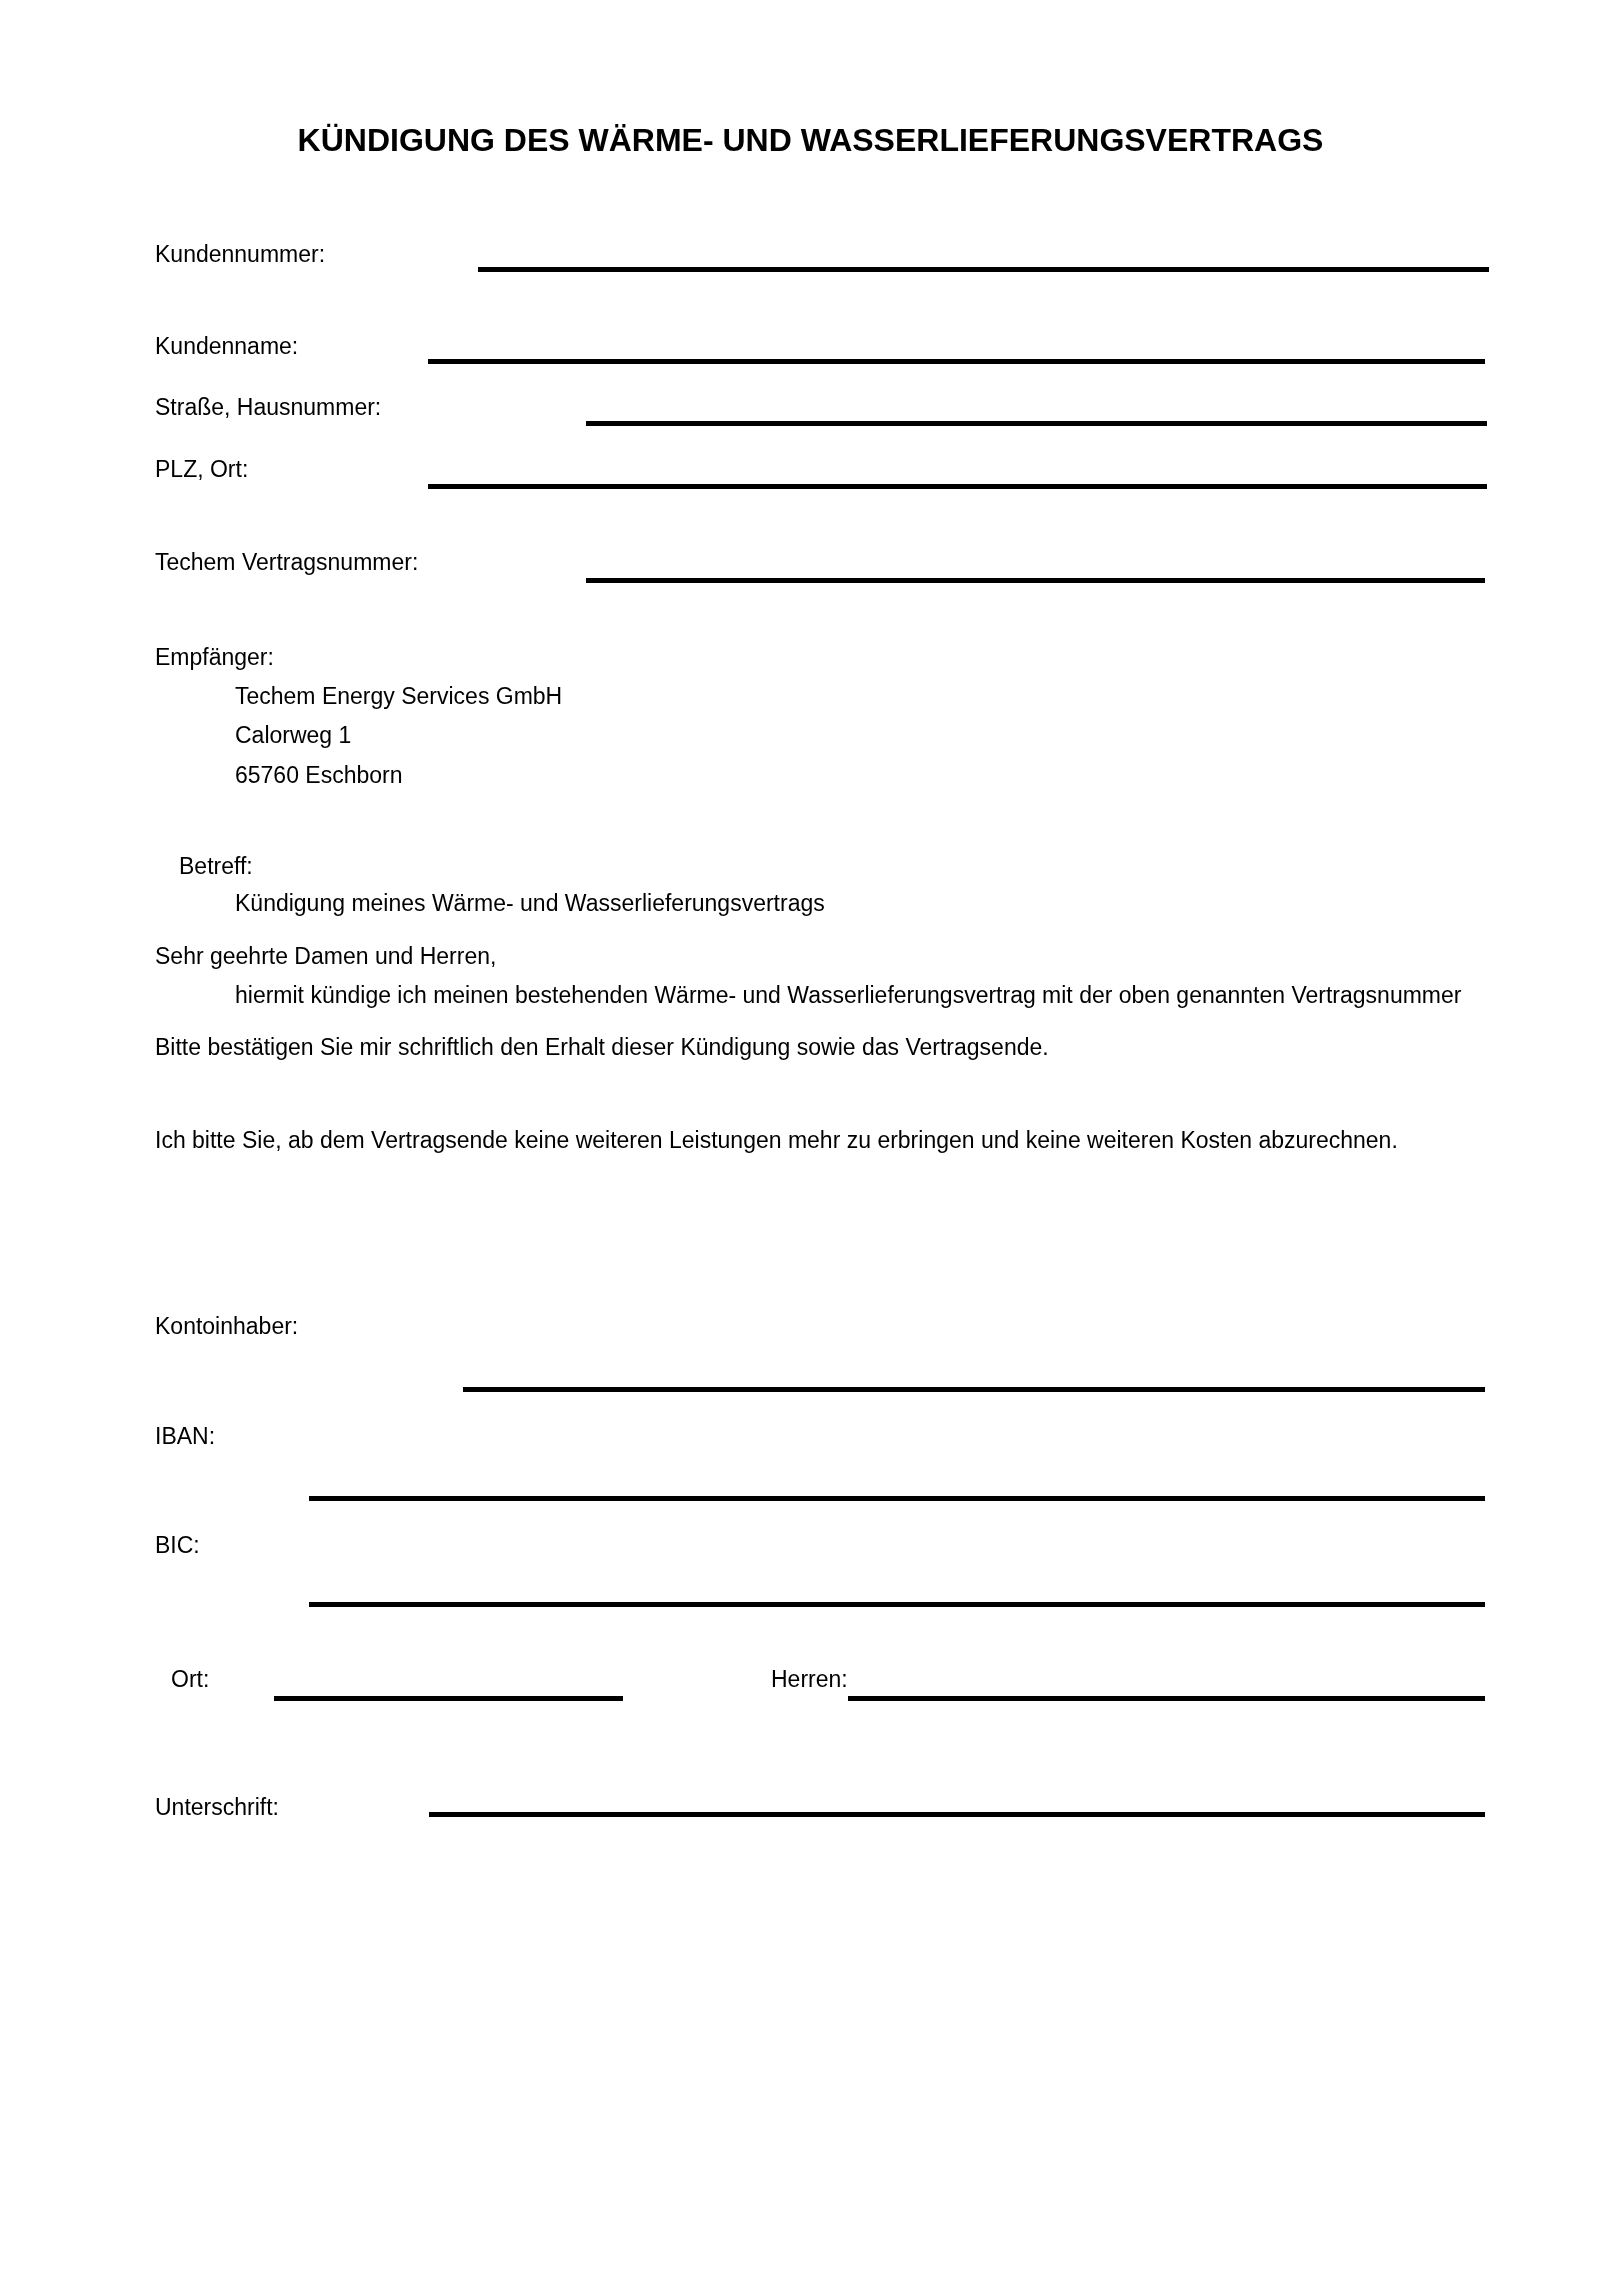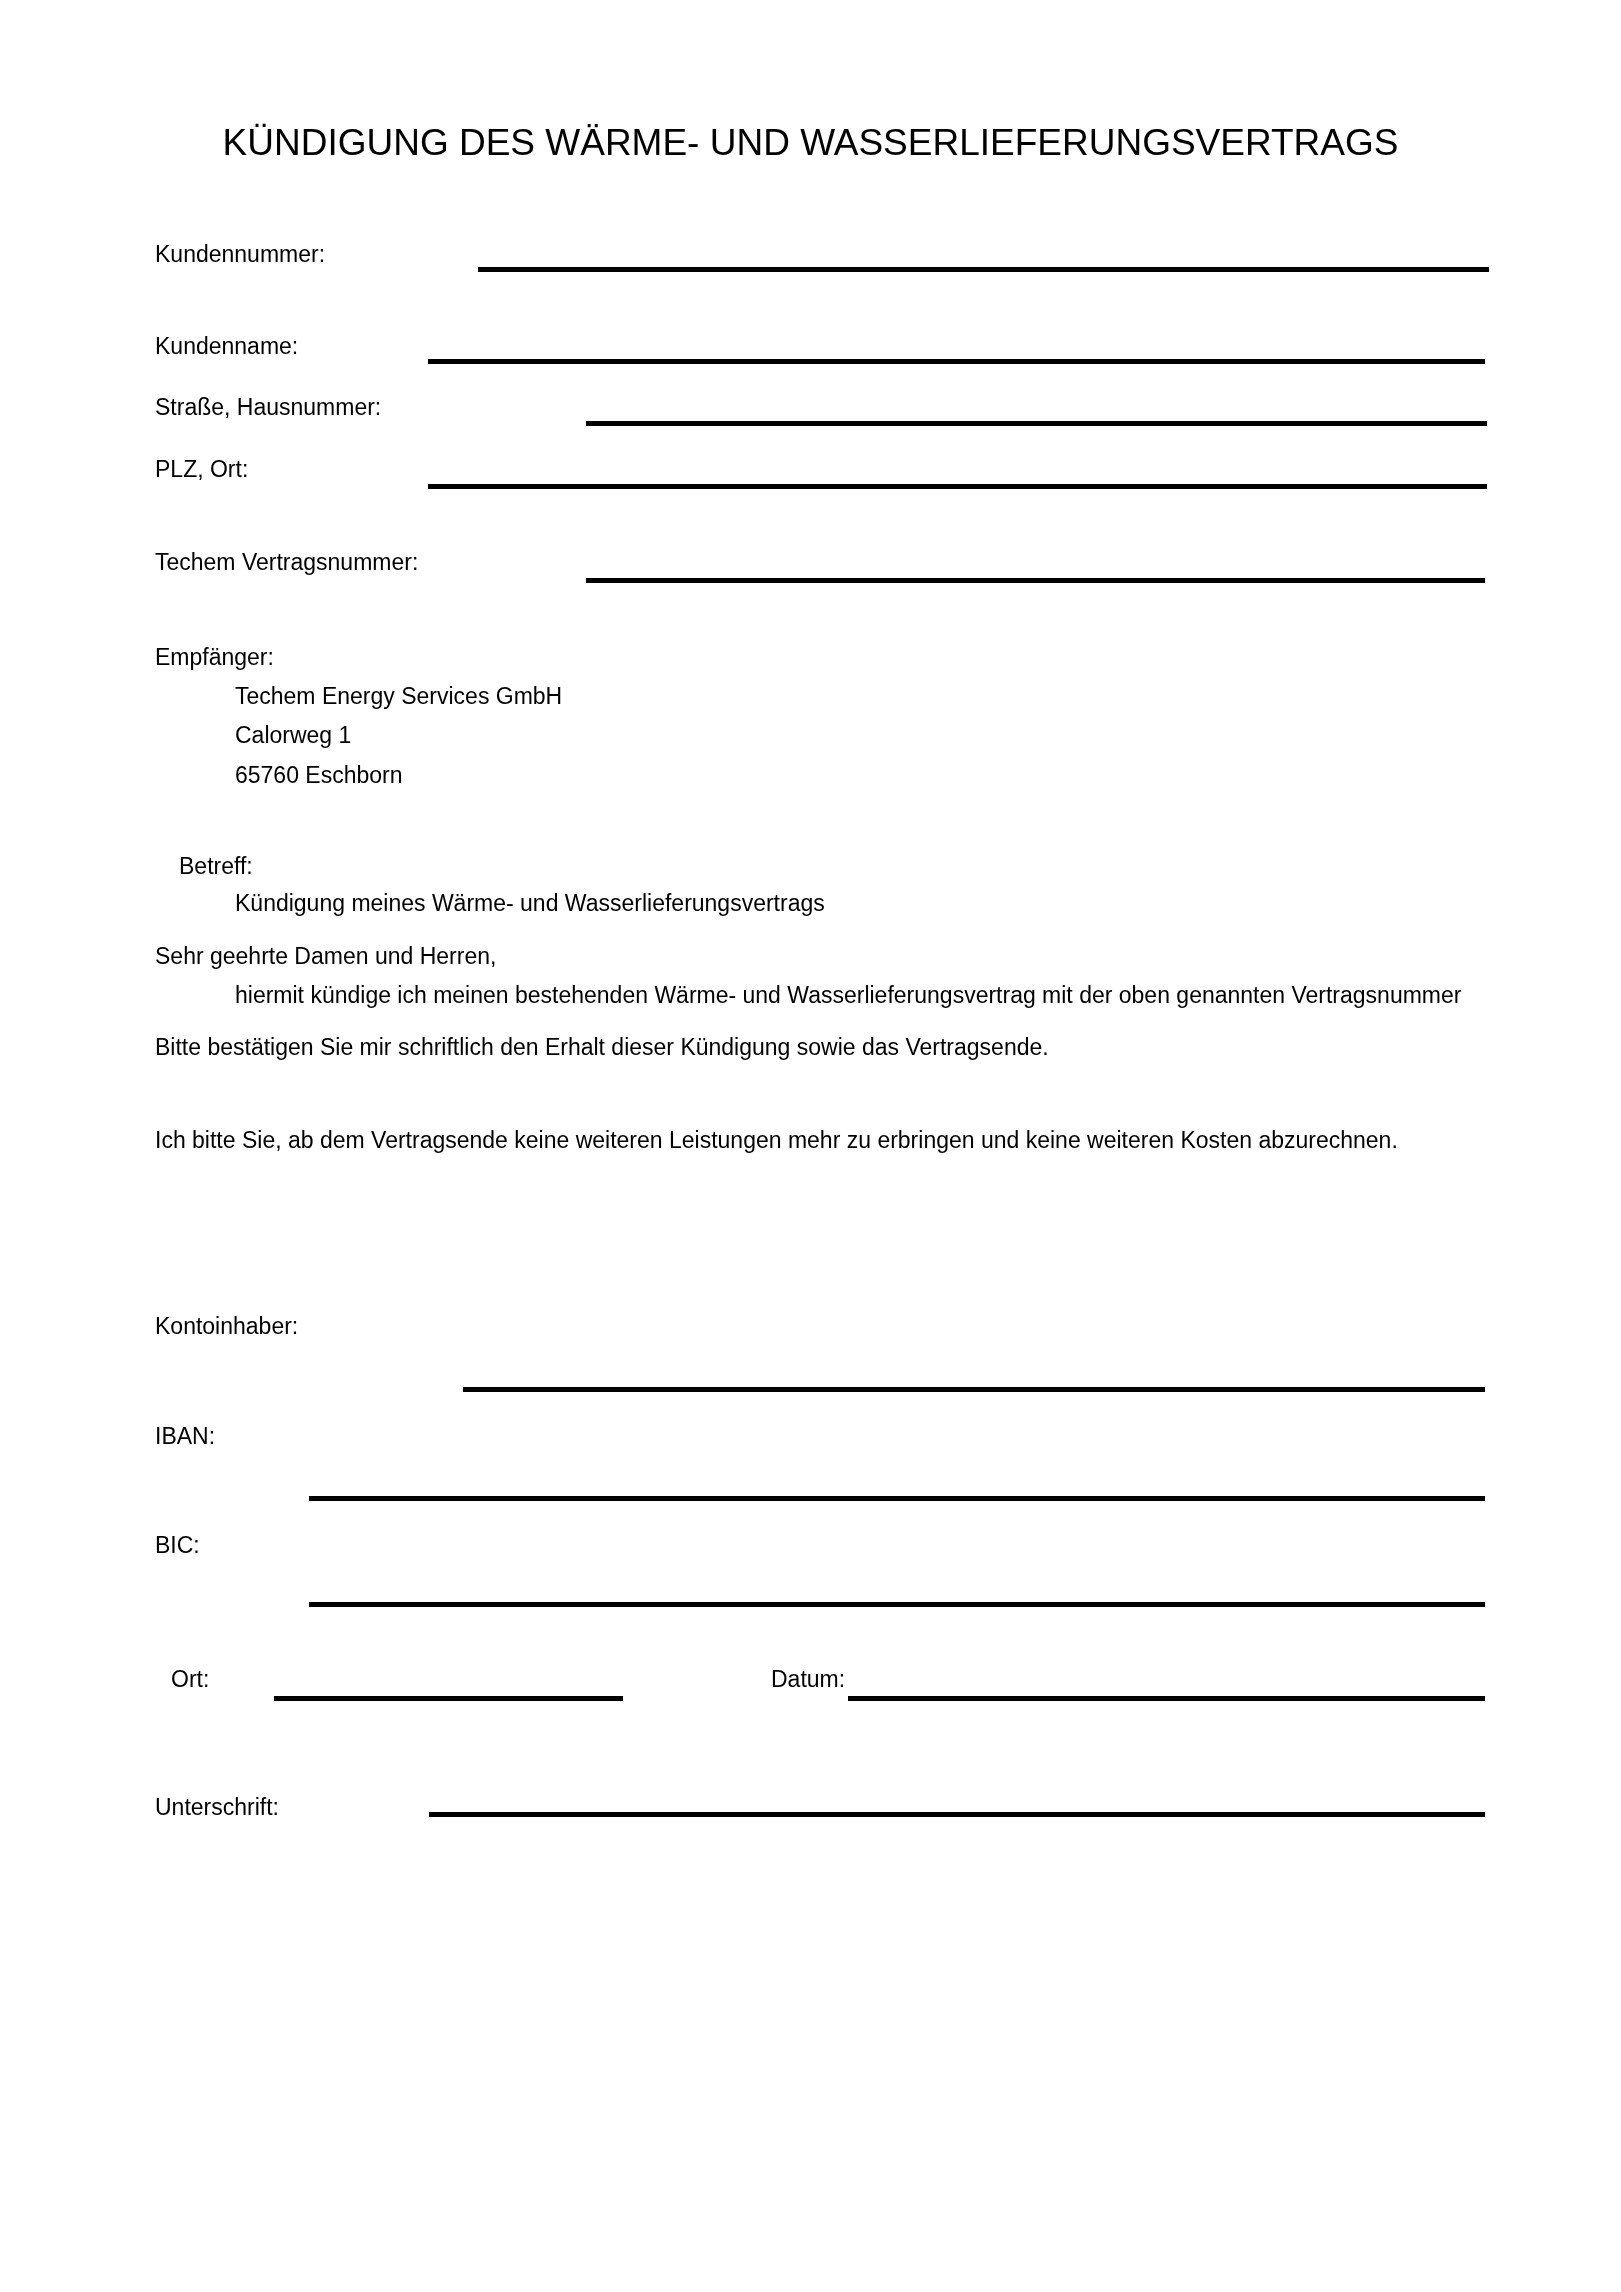--- a/index.html
+++ b/index.html
@@ -15,23 +15,24 @@
     overflow: hidden;
     font-family: "Liberation Sans", sans-serif;
     color: #000000;
   }
   .abs { position: absolute; }
   .doc-title {
     left: 0;
     right: 0;
     top: 123px;
     text-align: center;
-    font-size: 37px;
+    font-size: 32px;
     line-height: 1.1;
     white-space: nowrap;
+    font-weight: bold;
   }
   .txt {
     font-size: 23px;
     line-height: 1.15;
     white-space: nowrap;
   }
   .fill-line {
     height: 4.9px;
     background: #000000;
   }
@@ -76,20 +77,20 @@
 
   <div class="abs txt" style="left:155px; top:1423px;">IBAN:</div>
   <div class="abs fill-line" style="left:309px; top:1496px; width:1176px;"></div>
 
   <div class="abs txt" style="left:155px; top:1532px;">BIC:</div>
   <div class="abs fill-line" style="left:309px; top:1602px; width:1176px;"></div>
 
   <div class="abs txt" style="left:171px; top:1666px;">Ort:</div>
   <div class="abs fill-line" style="left:274px; top:1696px; width:349px;"></div>
 
-  <div class="abs txt" style="left:771px; top:1666px;">Datum:</div>
+  <div class="abs txt" style="left:771px; top:1666px;">Herren:</div>
   <div class="abs fill-line" style="left:848px; top:1696px; width:637px;"></div>
 
   <div class="abs txt" style="left:155px; top:1782px;margin-top:12px;">Unterschrift:</div>
   <div class="abs fill-line" style="left:429px; top:1812px; width:1056px;"></div>
 
 </div>
 
 
 </body></html>

